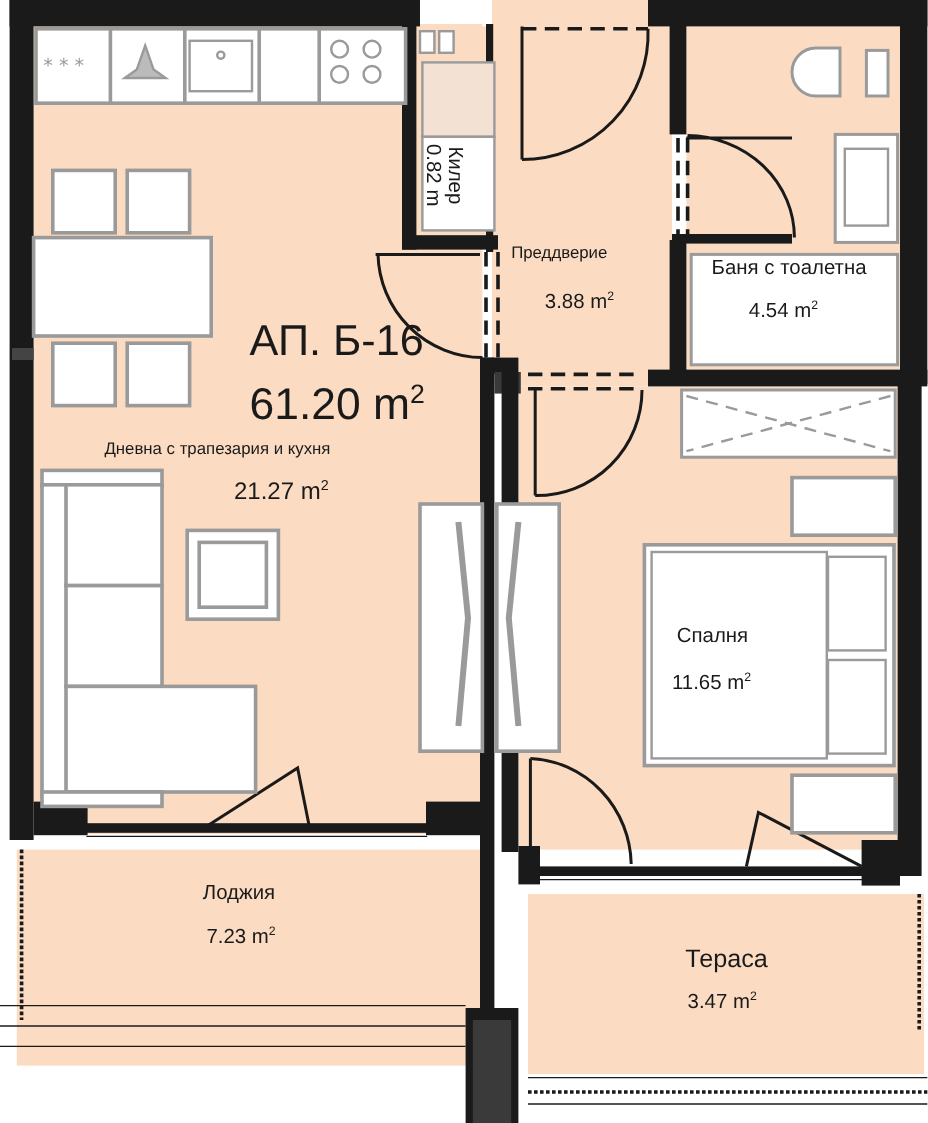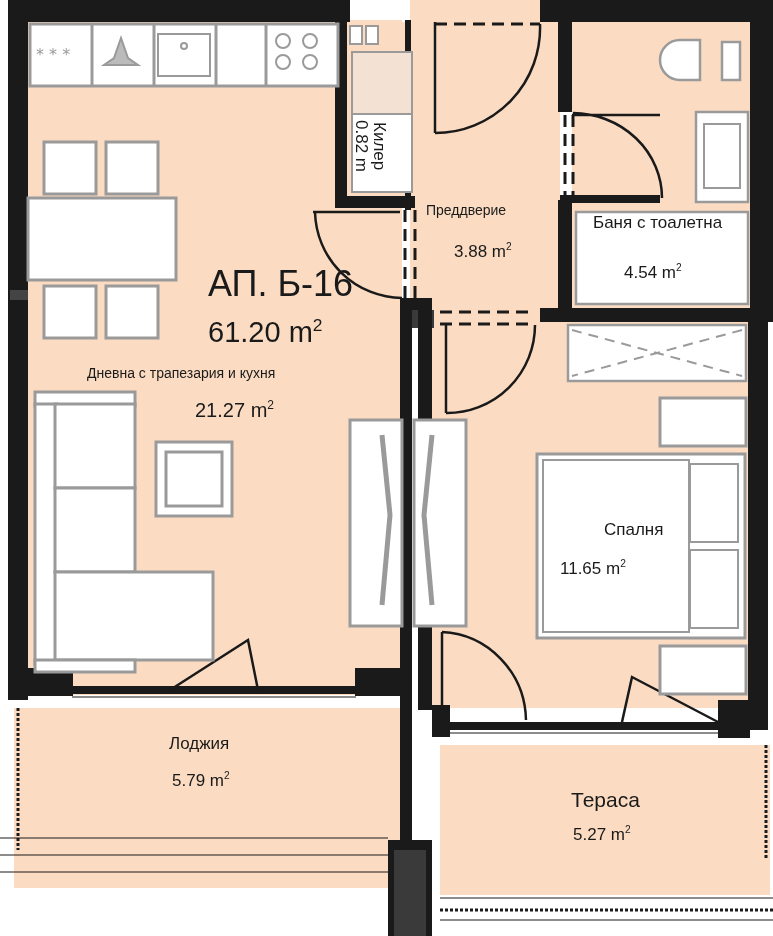--- a/index.html
+++ b/index.html
@@ -158,21 +158,21 @@
     <rect x="543" y="460" width="146" height="172" stroke-width="2"></rect>
     <rect x="690" y="464" width="48" height="78" stroke-width="2"></rect>
     <rect x="690" y="550" width="48" height="78" stroke-width="2"></rect>
     <rect x="660" y="646" width="86" height="48"></rect>
   </g>
 </svg>
 
 <div class="lbl" style="left:208px;top:266px;font-size:36px;">
   <span>АП. Б-16</span>
 </div>
-<div class="lbl" style="left:208px;top:318px;font-size:29px;text-align:right;">
+<div class="lbl" style="left:208px;top:318px;font-size:37px;text-align:right;">
   <span>61.20</span>&nbsp;<span>m</span><sup>2</sup>
 </div>
 
 <div class="lbl room" style="left:87px;top:366px;font-size:14px;">
   <span>Дневна с трапезария и кухня</span>
 </div>
 <div class="lbl" style="left:195px;top:400px;font-size:20px;">
   <span>21.27</span>&nbsp;<span>m</span><sup>2</sup>
 </div>
 
@@ -188,36 +188,36 @@
 <div class="lbl" style="left:426px;top:203px;font-size:14px;">
   <span>Преддверие</span>
 </div>
 <div class="lbl" style="left:454px;top:243px;font-size:17px;">
   <span>3.88</span>&nbsp;<span>m</span><sup>2</sup>
 </div>
 
 <div class="lbl" style="left:577px;top:214px;font-size:17px;margin-left:16px;">
   <span>Баня с тоалетна</span>
 </div>
-<div class="lbl" style="left:624px;top:264px;font-size:17px;">
+<div class="lbl" style="left:624px;top:250px;font-size:17px;">
   <span>4.54</span>&nbsp;<span>m</span><sup>2</sup>
 </div>
 
-<div class="lbl" style="left:564px;top:521px;font-size:17px;margin-left:40px;">
+<div class="lbl" style="left:564px;top:521px;font-size:17px;">
   <span>Спалня</span>
 </div>
 <div class="lbl" style="left:560px;top:560px;font-size:17px;">
   <span>11.65</span>&nbsp;<span>m</span><sup>2</sup>
 </div>
 
 <div class="lbl" style="left:169px;top:735px;font-size:17px;">
   <span>Лоджия</span>
 </div>
 <div class="lbl" style="left:172px;top:772px;font-size:17px;">
-  <span>5.79</span>&nbsp;<span>m</span><sup>2</sup>
+  <span>7.23</span>&nbsp;<span>m</span><sup>2</sup>
 </div>
 
 <div class="lbl" style="left:571px;top:789px;font-size:21px;">
   <span>Тераса</span>
 </div>
 <div class="lbl" style="left:573px;top:826px;font-size:17px;">
-  <span>5.27</span>&nbsp;<span>m</span><sup>2</sup>
+  <span>3.47</span>&nbsp;<span>m</span><sup>2</sup>
 </div>
 
 </body></html>

